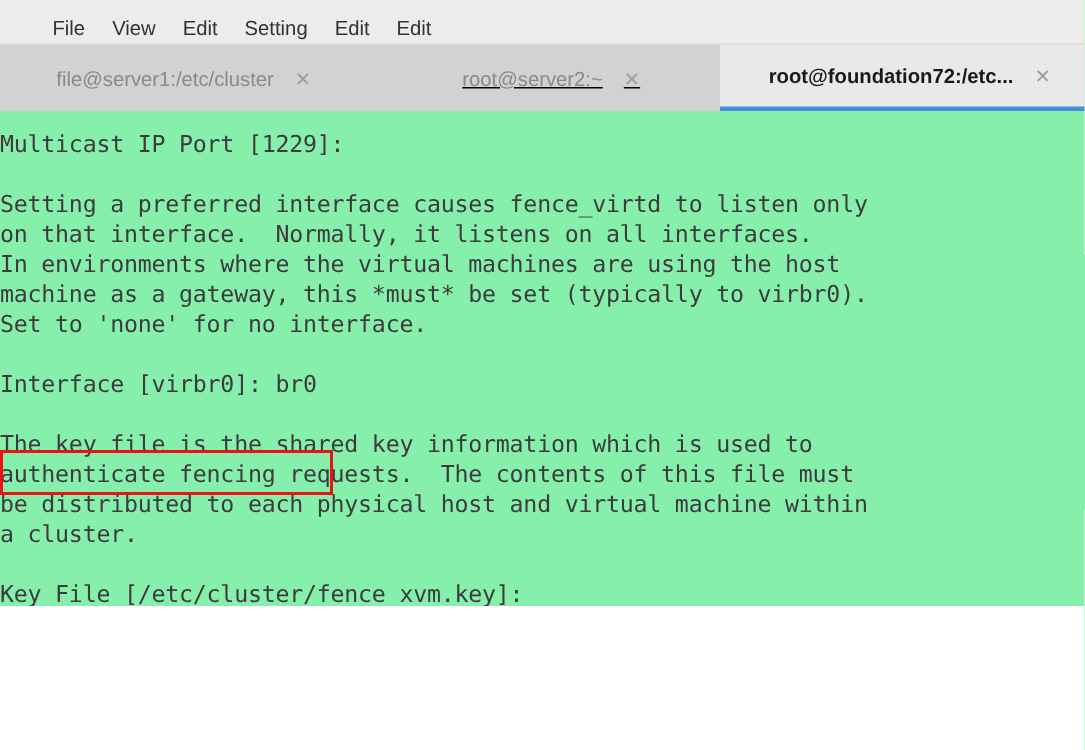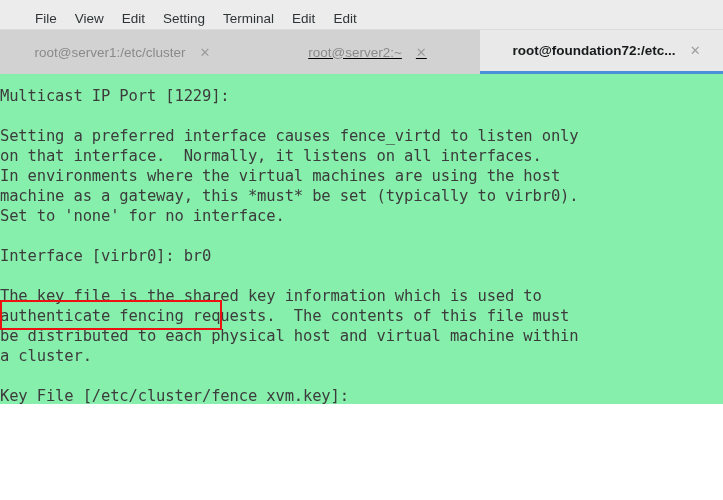--- a/index.html
+++ b/index.html
@@ -135,29 +135,28 @@
 </head>
 <body>
 
 <div id="app">
 
   <div class="menubar">
     <div class="menu-item">File</div>
     <div class="menu-item">View</div>
     <div class="menu-item">Edit</div>
     <div class="menu-item">Setting</div>
-    <div class="menu-item">Terminal</div>
     <div class="menu-item">Edit</div>
     <div class="menu-item">Edit</div>
   </div>
 
   <div class="tabbar">
 
     <div class="tab inactive" id="tab0">
-      <span class="tab-title">root@server1:/etc/cluster</span>
+      <span class="tab-title">file@server1:/etc/cluster</span>
       <span class="tab-close">✕</span>
     </div>
 
     <div class="tab inactive" id="tab1">
       <span class="tab-title">root@server2:~</span>
       <span class="tab-close">✕</span>
     </div>
 
     <div class="tab active" id="tab2">
       <span class="tab-title">root@foundation72:/etc...</span>

